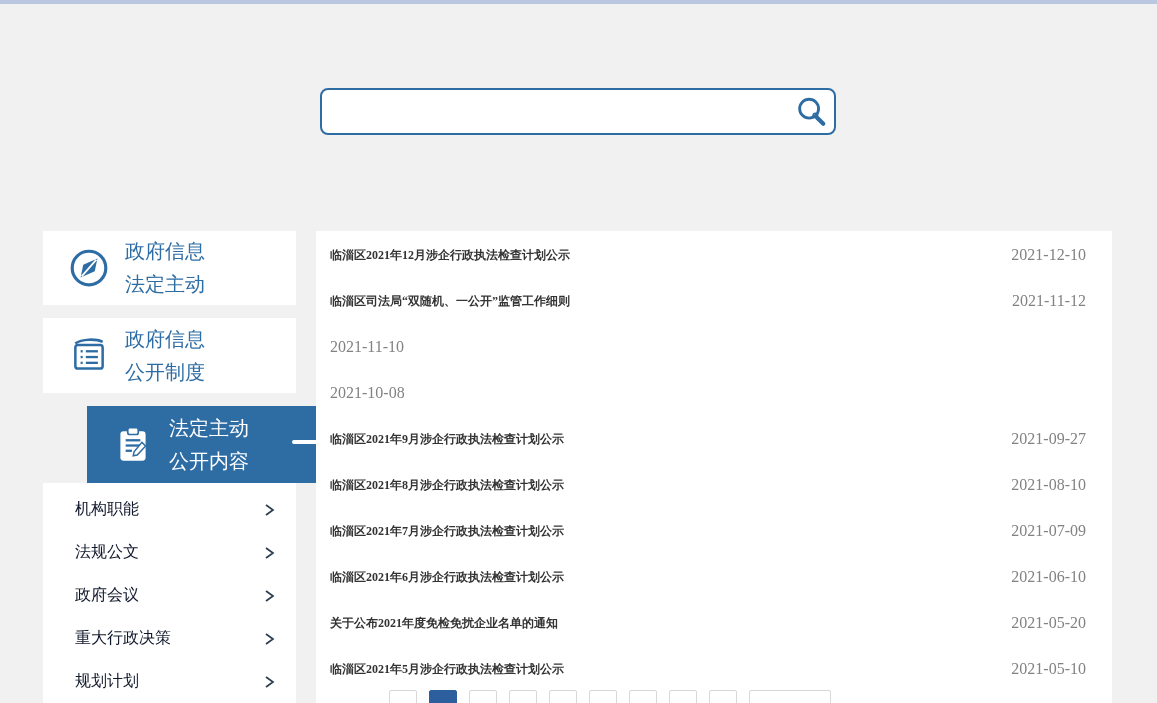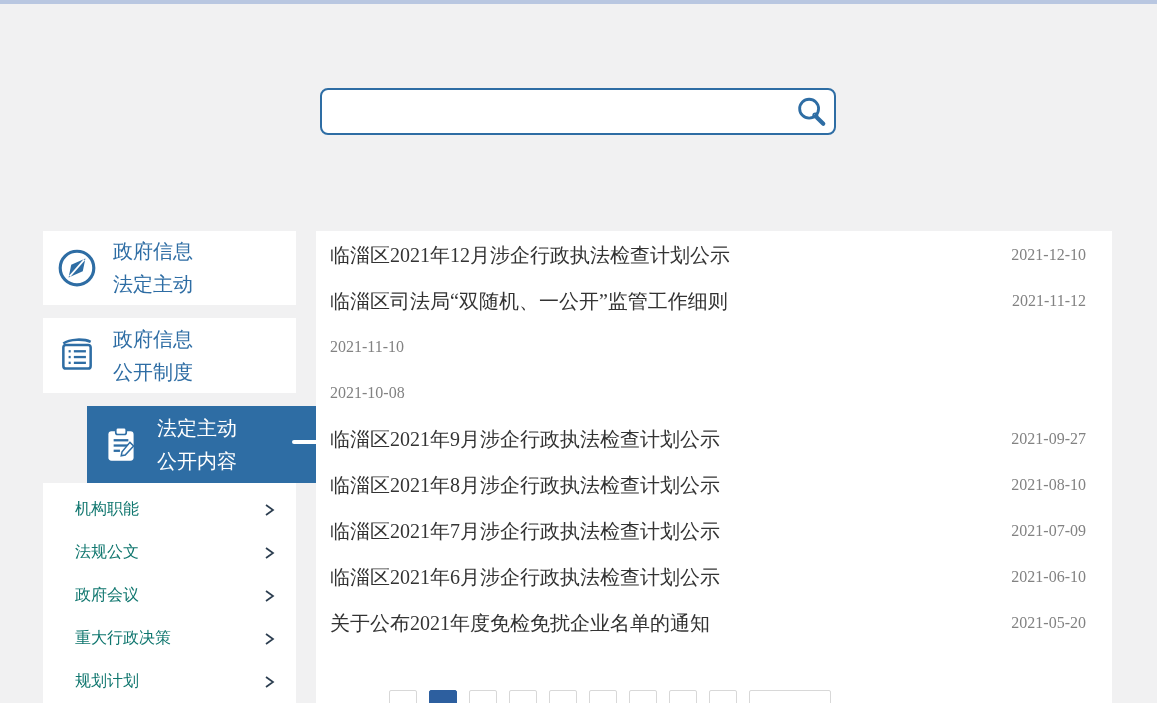--- a/index.html
+++ b/index.html
@@ -22,50 +22,50 @@
     padding:0 10px 0 14px; font-size:16px; color:#333;
     font-family:"Liberation Sans","DejaVu Sans",sans-serif;
   }
   .search-btn { border:none; background:transparent; width:46px; height:100%;
     display:flex; align-items:center; justify-content:center; cursor:pointer; }
 
   
   .sidebar { position:absolute; left:43px; top:231px; width:253px; }
   .nav-card {
     width:253px; background:#fff; display:flex; align-items:center;
-    padding-left:12px; cursor:pointer;
+    padding-left:24px; cursor:pointer;
   }
   .nav-card .icon-box { width:44px; height:44px; flex:0 0 44px; display:flex; align-items:center; justify-content:center; }
   .nav-card .label { margin-left:14px; font-size:20px; line-height:33px; color:#2e6da4; }
   .card-guide  { height:74px; margin-bottom:13px; }
   .card-system { height:75px; margin-bottom:13px; }
   .card-statutory { height:77px; background:#2e6da4; position:relative;margin-left:44px; }
   .card-statutory .label { color:#fff; }
   .collapse-glyph {
     position:absolute; right:22px; top:34px; width:26px; height:4px;
     background:#fff; border-radius:2px;
   }
   .submenu { background:#fff; width:253px; height:220px; padding-top:5px; }
   .submenu-item {
     height:43px; display:flex; align-items:center; justify-content:space-between;
     padding:0 20px 0 32px; cursor:pointer;
   }
-  .submenu-item .sm-label { font-size:16px; color:#0f766e; }
+  .submenu-item .sm-label { font-size:16px; color:#0f172a; }
 
   
   .list-panel { position:absolute; left:316px; top:231px; width:796px; height:472px; background:#fff; }
   .news-list { padding-top:1px; }
   .news-row {
     height:46px; display:flex; align-items:center; justify-content:space-between;
     padding:0 26px 0 14px;
   }
   .news-title {
-    font-size:20px; color:#333; cursor:pointer;
+    font-size:12px; color:#333; cursor:pointer;
     font-family:"Liberation Serif","DejaVu Serif",serif;
-    white-space:nowrap; overflow:hidden;
+    white-space:nowrap; overflow:hidden;font-weight:bold;
   }
   .news-date {
     font-size:16px; color:#828282;
     font-family:"Liberation Serif","DejaVu Serif",serif;
     flex:0 0 auto; 
   }
   
   .pagination { position:absolute; left:73px; top:459px; display:flex; gap:12px; }
   .pg-btn {
     width:28px; height:28px; background:#fff; border:1px solid #d8d8d8;
@@ -223,20 +223,24 @@
       <div class="news-row">
         <span class="news-title">临淄区2021年6月涉企行政执法检查计划公示</span>
         <span class="news-date">2021-06-10</span>
       </div>
 
       <div class="news-row">
         <span class="news-title">关于公布2021年度免检免扰企业名单的通知</span>
         <span class="news-date">2021-05-20</span>
       </div>
 
+      <div class="news-row">
+        <span class="news-title">临淄区2021年5月涉企行政执法检查计划公示</span>
+        <span class="news-date">2021-05-10</span>
+      </div>
     </div>
 
   <div class="pagination">
 
       <button class="pg-btn normal"></button>
 
       <button class="pg-btn active"></button>
 
       <button class="pg-btn normal"></button>
 

